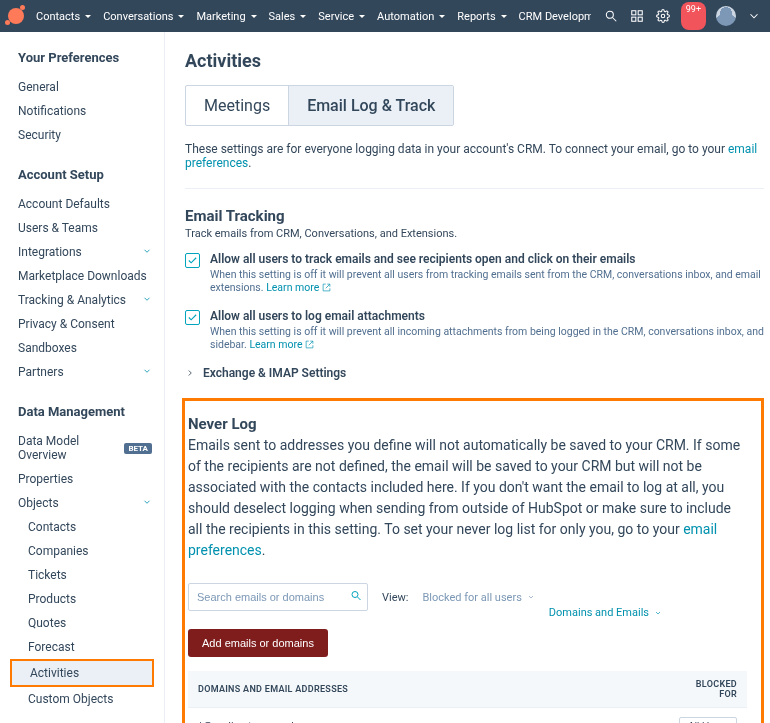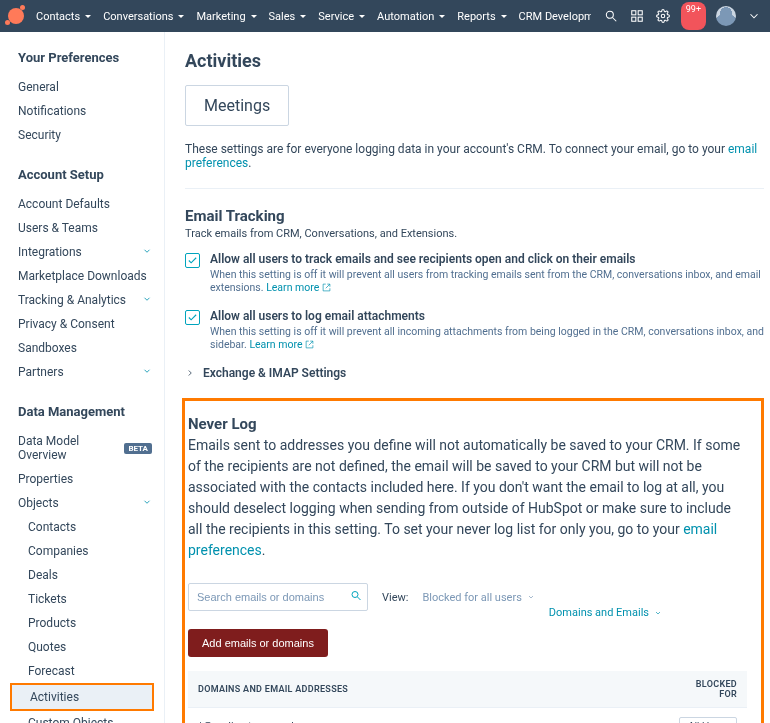--- a/index.html
+++ b/index.html
@@ -208,37 +208,37 @@
       <div class="side-link">Properties</div>
       <div class="side-link">
           <span>Objects</span>
           <span class="side-chev"><svg viewBox="0 0 24 24">
               <polyline points="6 9 12 15 18 9"></polyline>
             </svg></span>
         </div>
       <div class="side-sub">
         <div class="side-link">Contacts</div>
         <div class="side-link">Companies</div>
-        <div class="side-link">Deals</div>
         <div class="side-link">Tickets</div>
         <div class="side-link">Products</div>
         <div class="side-link">Quotes</div>
         <div class="side-link">Forecast</div>
         <div class="act-wrap">
           <div class="side-link active-highlight">Activities</div>
         </div>
         <div class="side-link">Custom Objects</div>
       </div>
     </div>
   </div>
 
   <div class="main">
     <h1 class="page-title">Activities</h1>
     <div class="tabs">
       <div class="tab">Meetings</div>
+      <div class="tab active">Email Log &amp; Track</div>
     </div>
     <div class="desc">
       <span>These settings are for everyone logging data in your account's CRM. To connect your email, go to your </span><span class="link">email preferences</span><span>.</span>
     </div>
     <hr class="sep">
 
     <h2 class="section">Email Tracking</h2>
     <div class="section-sub">Track emails from CRM, Conversations, and Extensions.</div>
 
     <div class="check-row">

